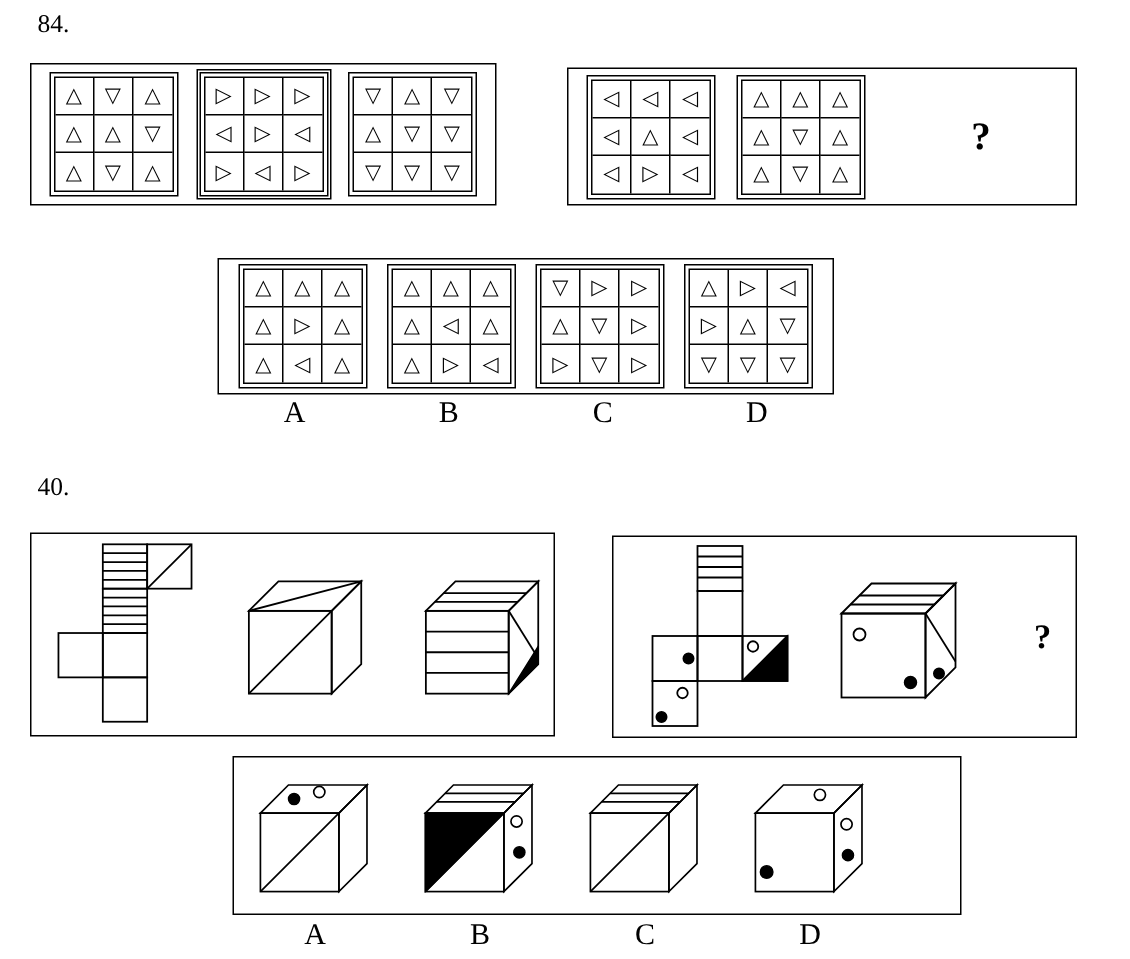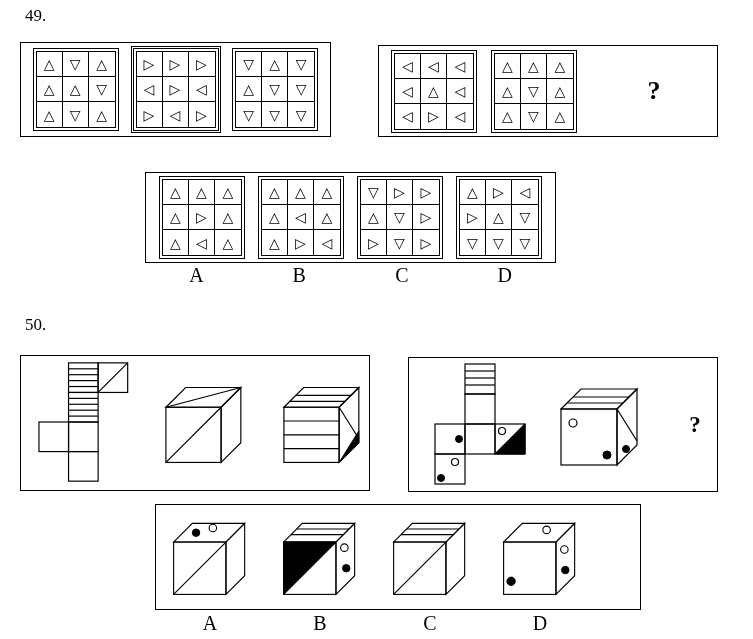--- a/index.html
+++ b/index.html
@@ -28,21 +28,21 @@
   .l50{padding-left:12px;gap:24px;}
   .l50 span{width:86px;}
   svg{display:block;}
   .fig line,.fig rect,.fig polygon.open,.fig polyline,.fig circle.open{fill:none;stroke:#000;stroke-width:1.2;}
   .fig polygon.solid,.fig circle.solid{fill:#000;stroke:#000;stroke-width:1;}
   .opt-cubes{display:flex;padding-left:12px;gap:24px;align-items:center;height:100%;}
 </style>
 </head>
 <body>
 
-<div class="abs qnum" style="left:25px;top:6px;">49.</div>
+<div class="abs qnum" style="left:25px;top:6px;">84.</div>
 
 <div class="abs box" style="left:20px;top:42px;width:311px;height:95px;justify-content:space-evenly;">
   <div class="panel">
     <div class="tri-grid">
         <span class="tri-cell">△</span>
         <span class="tri-cell">▽</span>
         <span class="tri-cell">△</span>
         <span class="tri-cell">△</span>
         <span class="tri-cell">△</span>
         <span class="tri-cell">▽</span>
@@ -166,21 +166,21 @@
   </div>
 </div>
 
 <div class="abs letters l49" style="left:145px;top:264px;width:411px;">
   <span>A</span>
   <span>B</span>
   <span>C</span>
   <span>D</span>
 </div>
 
-<div class="abs qnum" style="left:25px;top:315px;">50.</div>
+<div class="abs qnum" style="left:25px;top:315px;">40.</div>
 
 <div class="abs box" style="left:20px;top:355px;width:350px;height:136px;padding-left:16px;gap:28px;">
 
   <svg class="fig" width="96" height="126" viewBox="0 0 96 126">
     <rect x="32" y="2" width="30" height="30"></rect>
     <rect x="32" y="32" width="30" height="30"></rect>
     <rect x="62" y="2" width="30" height="30"></rect>
     <rect x="2" y="62" width="30" height="30"></rect>
     <rect x="32" y="62" width="30" height="30"></rect>
     <rect x="32" y="92" width="30" height="30"></rect>

